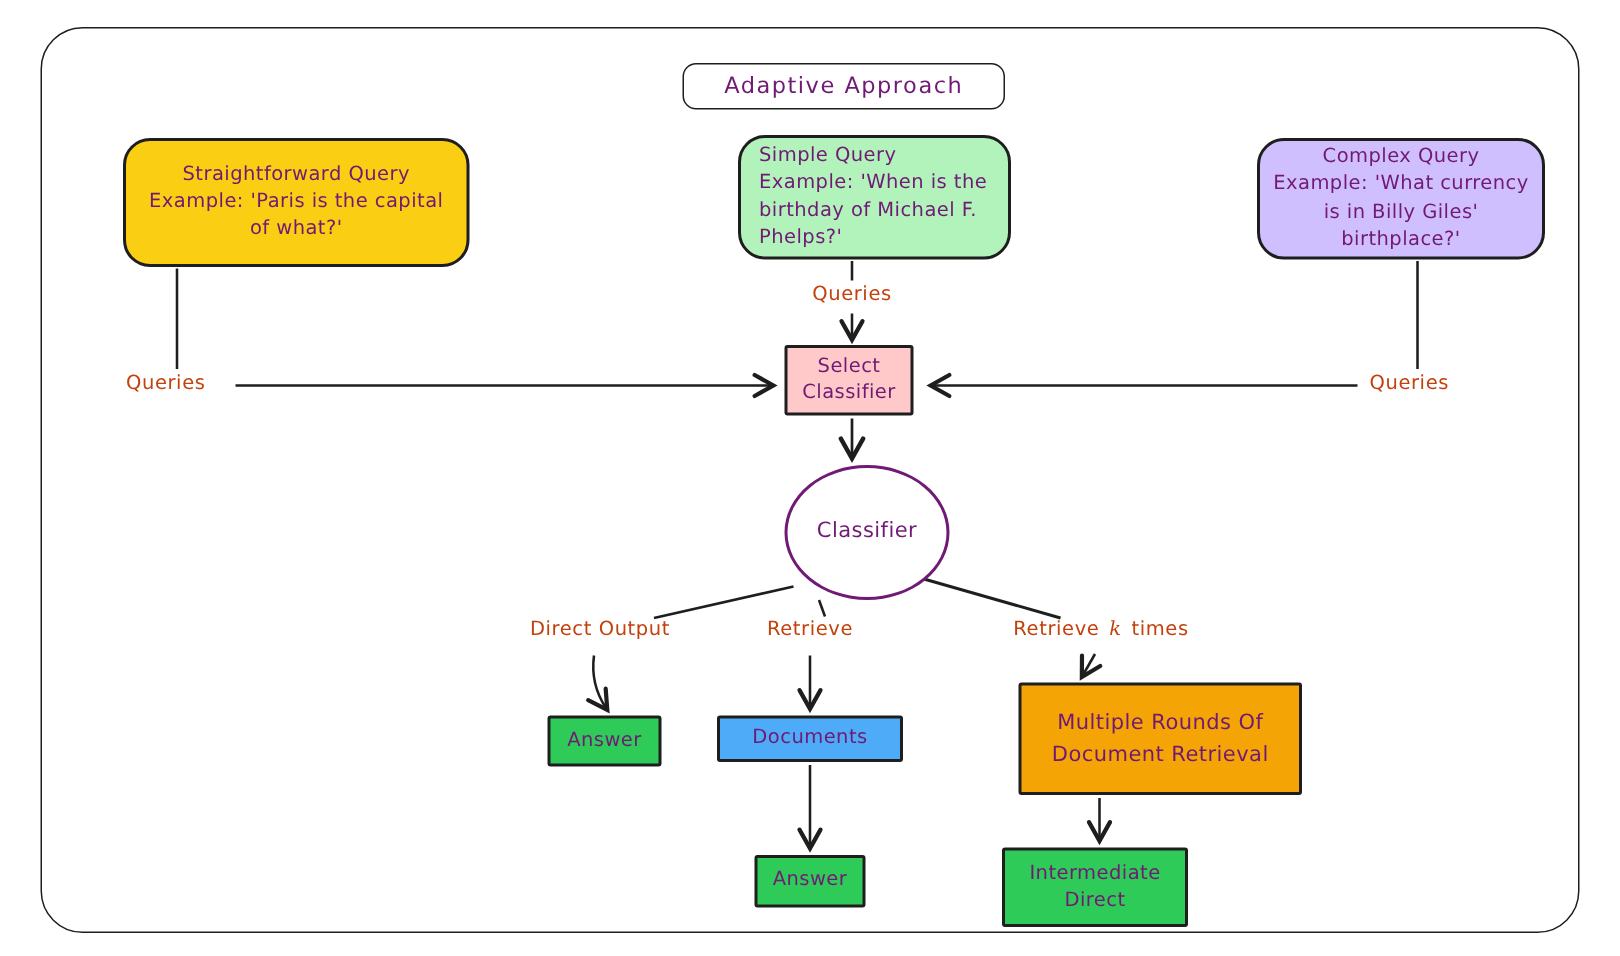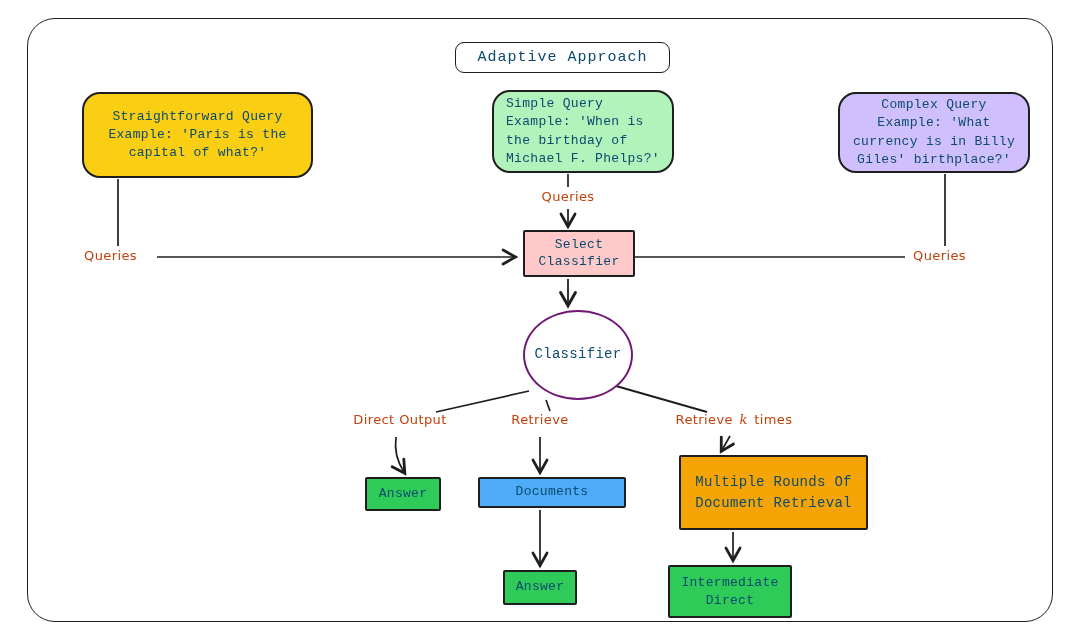--- a/index.html
+++ b/index.html
@@ -5,40 +5,40 @@
   * { margin: 0; padding: 0; box-sizing: border-box; }
   html, body { width: 1080px; height: 637px; background: #ffffff; }
   body { font-family: "DejaVu Sans", sans-serif; color: #1e1e1e; }
   .canvas { position: relative; width: 1080px; height: 637px; overflow: hidden; }
   .frame {
     position: absolute; left: 27px; top: 18px; width: 1026px; height: 604px;
     border: 1.5px solid #1e1e1e; border-radius: 28px; background: #ffffff;
   }
   .shape {
     position: absolute; display: flex; align-items: center; justify-content: center;
-    text-align: center; letter-spacing: 0.3px; line-height: 1.4; color: #0c4a6e; font-family: Liberation Mono, monospace;
+    text-align: center; letter-spacing: 0.3px; line-height: 1.4; color: #701a75;
   }
   .title-box {
     left: 455px; top: 42px; width: 215px; height: 31px;
     border: 1.5px solid #1e1e1e; border-radius: 9px; background: #ffffff;
     font-size: 15px; letter-spacing: 1px;
   }
   .bubble { border: 2px solid #1e1e1e; border-radius: 18px; font-size: 13px; padding: 8px 12px; }
   .bubble-yellow { left: 37px;  top: 92px; width: 231px; height: 86px; background: #f9ce13; margin-left: 45px; }
   .bubble-green  { left: 492px; top: 90px; width: 182px; height: 83px; background: #b2f2bb; text-align: left; }
   .bubble-purple { left: 838px; top: 92px; width: 192px; height: 81px; background: #d0bfff; padding: 8px; }
   .rect { border: 2px solid #1e1e1e; border-radius: 2px; }
-  .select-classifier { left: 523px; top: 230px; width: 112px; height: 47px; background: #ffc9c9; font-size: 13px; line-height: 1.25; }
+  .select-classifier { left: 523px; top: 230px; width: 86px; height: 47px; background: #ffc9c9; font-size: 13px; line-height: 1.25; }
   .classifier-circle {
     left: 523px; top: 310px; width: 110px; height: 90px;
     border: 2px solid #701a75; border-radius: 50%; background: #ffffff; font-size: 14px;
   }
   .lbl { position: absolute; font-size: 13px; letter-spacing: 0.4px; color: #c2410c; text-align: center; background: transparent; }
   .box-answer1 { left: 365px; top: 477px; width: 76px; height: 34px; background: #2fcb59; font-size: 13px; }
-  .box-documents { left: 478px; top: 477px; width: 148px; height: 31px; background: #4dabf7; font-size: 13px; }
+  .box-documents { left: 478px; top: 477px; width: 124px; height: 31px; background: #4dabf7; font-size: 13px; }
   .box-orange { left: 638px; top: 455px; width: 189px; height: 75px; background: #f5a406; font-size: 14px; line-height: 1.45; margin-left: 41px; }
   .box-answer2 { left: 503px; top: 570px; width: 74px; height: 35px; background: #2fcb59; font-size: 13px; }
   .box-intermediate { left: 668px; top: 565px; width: 124px; height: 53px; background: #2fcb59; font-size: 13px; line-height: 1.35; }
   .wires { position: absolute; left: 0; top: 0; width: 1080px; height: 637px; pointer-events: none; }
   .k-italic { font-style: italic; font-family: "DejaVu Serif", serif; padding: 0 2px; }
 </style>
 </head>
 <body>
 
 <div class="canvas">

